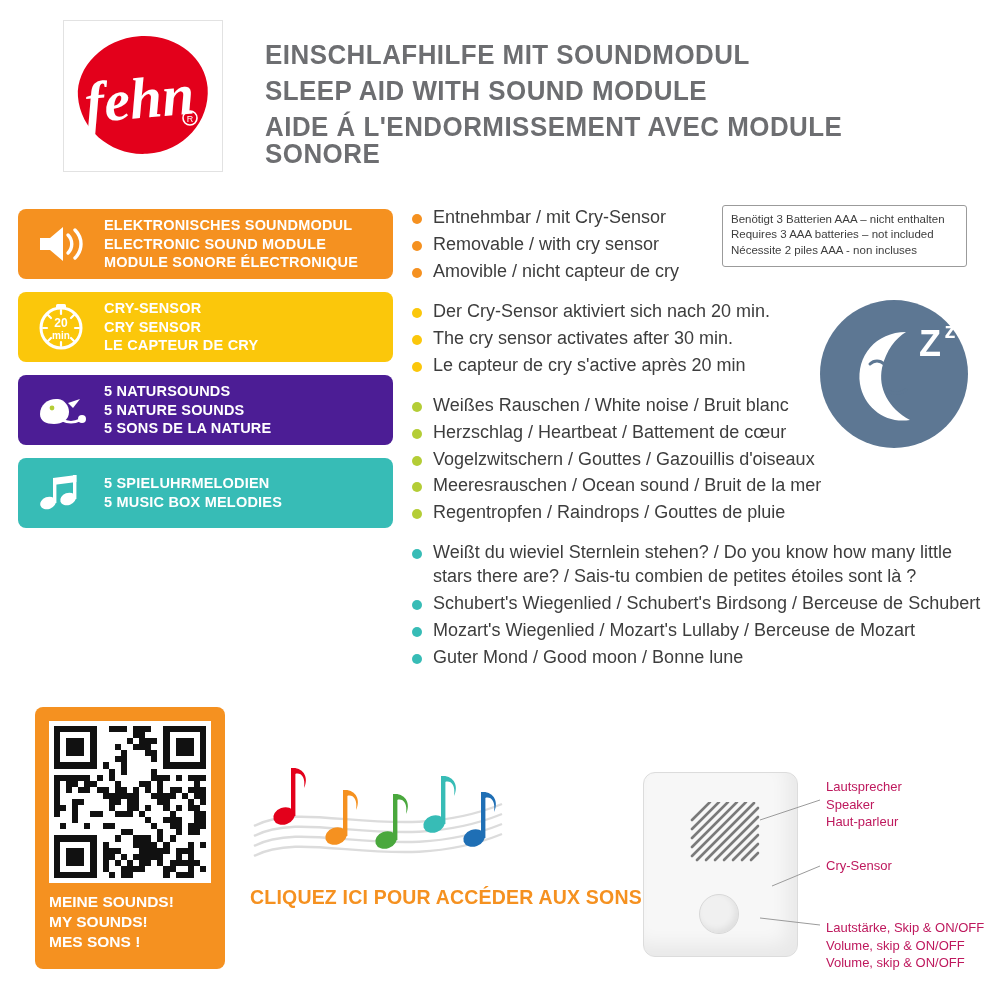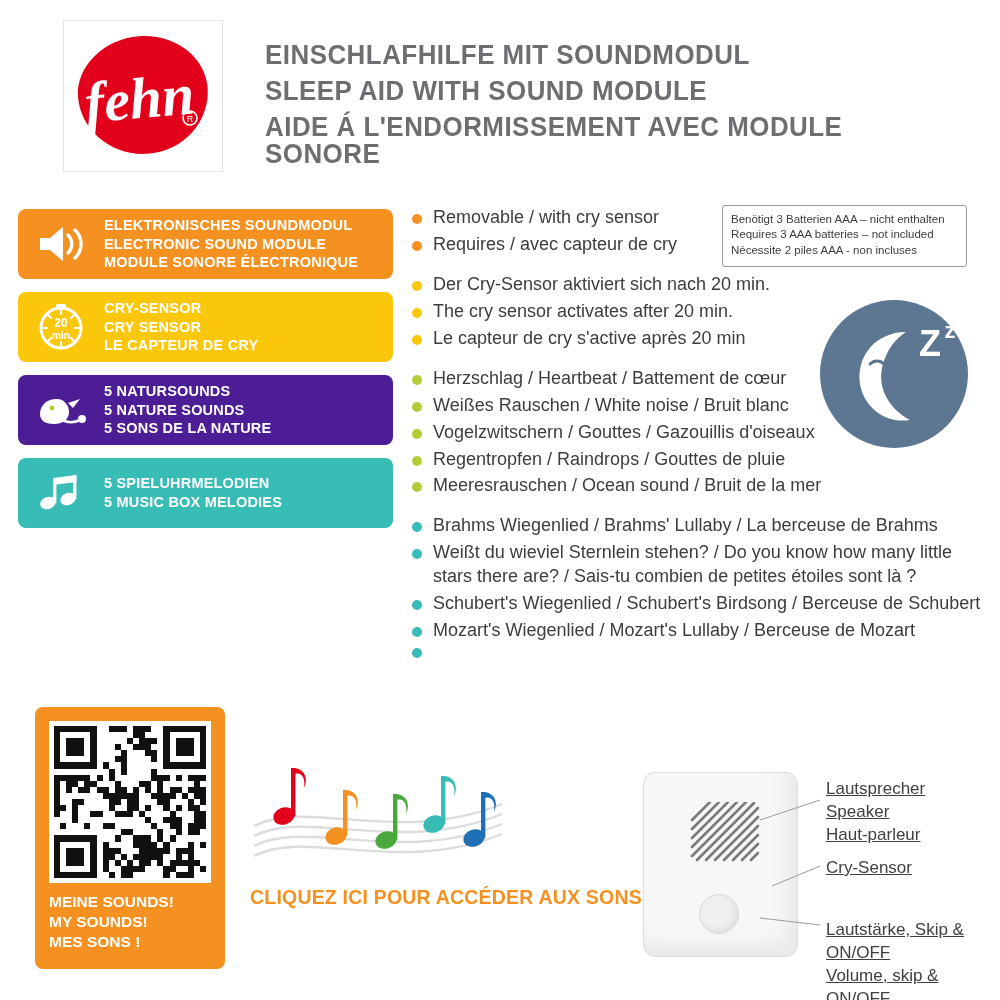--- a/index.html
+++ b/index.html
@@ -214,24 +214,23 @@
     position: absolute;
     left: 56px; top: 122px;
     width: 40px; height: 40px;
     border-radius: 50%;
     background: #f0f0f0;
     border: 1px solid #d8d8d8;
     box-shadow: inset -3px -3px 6px rgba(0,0,0,0.07);
   }
   .callout-group { margin-bottom: 12px; }
   .callout-group div {
-    font-size: 17px;
-    color: #404040;
+    font-size: 13px;
+    color: #be185d;
     line-height: 1.35;
-    text-decoration: underline;
   }
   .c-speaker { position: absolute; left: 826px; top: 778px; }
   .c-cry { position: absolute; left: 826px; top: 857px; }
   .c-vol { position: absolute; left: 826px; top: 919px; }
 
   .leader { position: absolute; left: 0; top: 0; width: 1000px; height: 1000px; pointer-events: none; }
 </style>
 </head>
 <body>
 
@@ -332,85 +331,86 @@
         <div>5 MUSIC BOX MELODIES</div>
       </div>
     </div>
   </div>
 
   <div class="bullets">
 
     <div class="bgroup g-orange">
       <div class="brow">
         <span class="bdot"></span>
+        <span class="btext">Entnehmbar / mit Cry-Sensor</span>
+      </div>
+      <div class="brow">
+        <span class="bdot"></span>
         <span class="btext">Removable / with cry sensor</span>
       </div>
       <div class="brow">
         <span class="bdot"></span>
-        <span class="btext">Requires / avec capteur de cry</span>
+        <span class="btext">Amovible / nicht capteur de cry</span>
       </div>
     </div>
 
     <div class="bgroup g-yellow">
       <div class="brow">
         <span class="bdot"></span>
         <span class="btext">Der Cry-Sensor aktiviert sich nach 20 min.</span>
       </div>
       <div class="brow">
         <span class="bdot"></span>
-        <span class="btext">The cry sensor activates after 20 min.</span>
+        <span class="btext">The cry sensor activates after 30 min.</span>
       </div>
       <div class="brow">
         <span class="bdot"></span>
         <span class="btext">Le capteur de cry s'active après 20 min</span>
       </div>
     </div>
 
     <div class="bgroup g-green">
       <div class="brow">
         <span class="bdot"></span>
+        <span class="btext">Weißes Rauschen / White noise / Bruit blanc</span>
+      </div>
+      <div class="brow">
+        <span class="bdot"></span>
         <span class="btext">Herzschlag / Heartbeat / Battement de cœur</span>
       </div>
       <div class="brow">
         <span class="bdot"></span>
-        <span class="btext">Weißes Rauschen / White noise / Bruit blanc</span>
-      </div>
-      <div class="brow">
-        <span class="bdot"></span>
         <span class="btext">Vogelzwitschern / Gouttes / Gazouillis d'oiseaux</span>
       </div>
       <div class="brow">
         <span class="bdot"></span>
+        <span class="btext">Meeresrauschen / Ocean sound / Bruit de la mer</span>
+      </div>
+      <div class="brow">
+        <span class="bdot"></span>
         <span class="btext">Regentropfen / Raindrops / Gouttes de pluie</span>
       </div>
-      <div class="brow">
-        <span class="bdot"></span>
-        <span class="btext">Meeresrauschen / Ocean sound / Bruit de la mer</span>
-      </div>
     </div>
 
     <div class="bgroup g-teal">
       <div class="brow">
         <span class="bdot"></span>
-        <span class="btext">Brahms Wiegenlied / Brahms' Lullaby / La berceuse de Brahms</span>
-      </div>
-      <div class="brow">
-        <span class="bdot"></span>
         <span class="btext">Weißt du wieviel Sternlein stehen? / Do you know how many little stars there are? / Sais-tu combien de petites étoiles sont là ?</span>
       </div>
       <div class="brow">
         <span class="bdot"></span>
         <span class="btext">Schubert's Wiegenlied / Schubert's Birdsong / Berceuse de Schubert</span>
       </div>
       <div class="brow">
         <span class="bdot"></span>
         <span class="btext">Mozart's Wiegenlied / Mozart's Lullaby / Berceuse de Mozart</span>
       </div>
       <div class="brow">
         <span class="bdot"></span>
+        <span class="btext">Guter Mond / Good moon / Bonne lune</span>
       </div>
     </div>
   </div>
 
   <div class="battery-note">
     <div>Benötigt 3 Batterien AAA – nicht enthalten</div>
     <div>Requires 3 AAA batteries – not included</div>
     <div>Nécessite 2 piles AAA - non incluses</div>
   </div>
 

